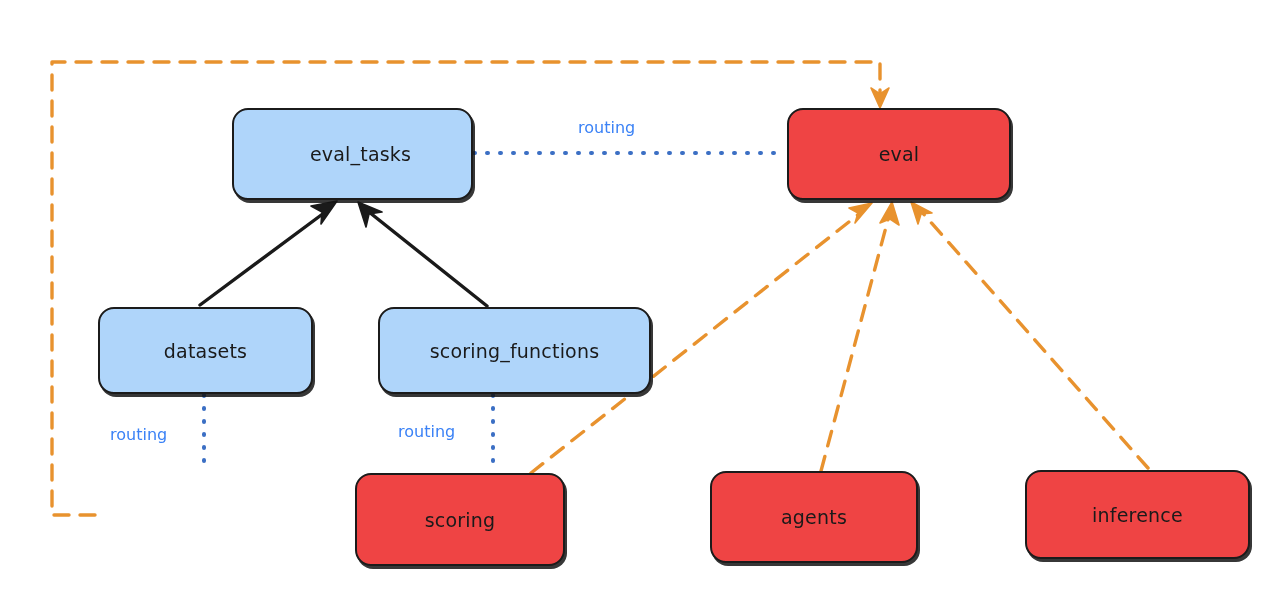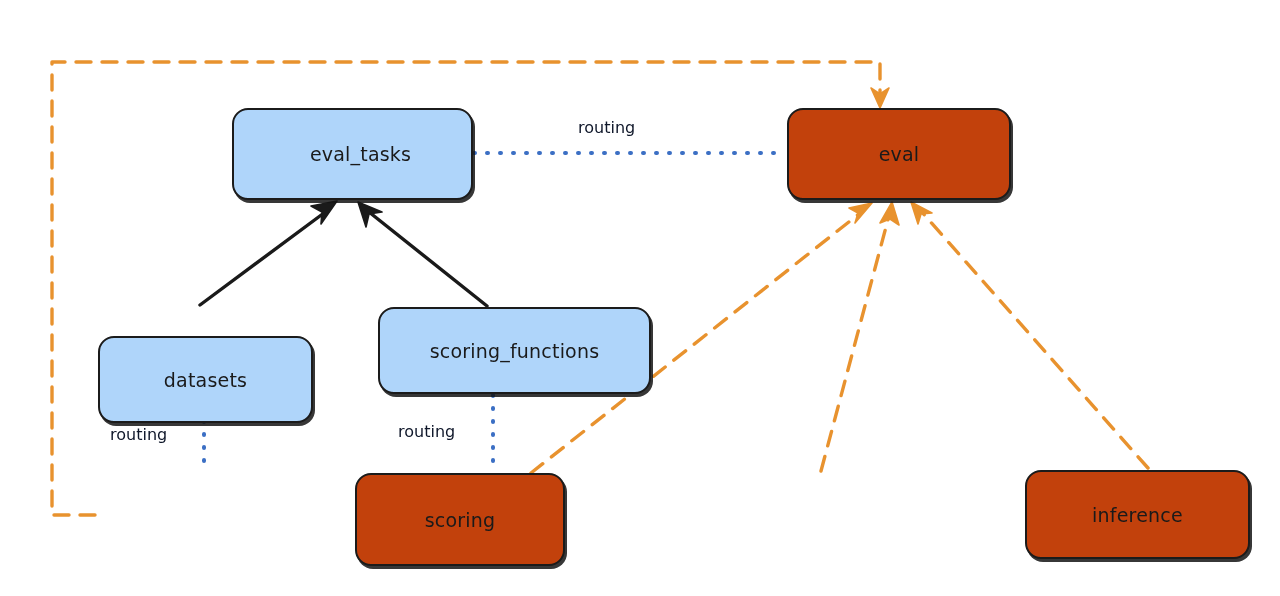--- a/index.html
+++ b/index.html
@@ -38,28 +38,28 @@
     font-size: 19px;
     letter-spacing: 0.2px;
     text-align: center;
     box-shadow: 2px 3px 0 rgba(20,20,20,0.85);
     z-index: 3;
   }
   .node-api {
     background: #afd5fa;
   }
   .node-provider {
-    background: #c2410c;
+    background: #ef4444;
   }
   .node-label {
     pointer-events: none;
   }
   .edge-label {
     position: absolute;
-    color: #0f172a;
+    color: #3b82f6;
     font-family: "DejaVu Sans", sans-serif;
     font-size: 16px;
     white-space: nowrap;
     z-index: 4;
   }
 </style>
 </head>
 <body>
 
 <div id="canvas">
@@ -111,33 +111,36 @@
   </svg>
 
   <div class="node node-api" style="left:232px; top:108px; width:241px; height:92px;padding-left:16px;">
     <span class="node-label">eval_tasks</span>
   </div>
 
   <div class="node node-provider" style="left:787px; top:108px; width:224px; height:92px;">
     <span class="node-label">eval</span>
   </div>
 
-  <div class="node node-api" style="left:98px; top:307px; width:215px; height:87px;margin-top:29px;">
+  <div class="node node-api" style="left:98px; top:307px; width:215px; height:87px;">
     <span class="node-label">datasets</span>
   </div>
 
   <div class="node node-api" style="left:378px; top:307px; width:273px; height:87px;">
     <span class="node-label">scoring_functions</span>
   </div>
 
 
   <div class="node node-provider" style="left:355px; top:473px; width:210px; height:93px;text-align:right;">
     <span class="node-label">scoring</span>
   </div>
 
+  <div class="node node-provider" style="left:710px; top:471px; width:208px; height:92px;">
+    <span class="node-label">agents</span>
+  </div>
 
   <div class="node node-provider" style="left:1025px; top:470px; width:225px; height:89px;">
     <span class="node-label">inference</span>
   </div>
 
   <div class="edge-label" style="left:578px; top:118px;">routing</div>
 
   <div class="edge-label" style="left:110px; top:425px;">routing</div>
 
   <div class="edge-label" style="left:398px; top:422px;">routing</div>

